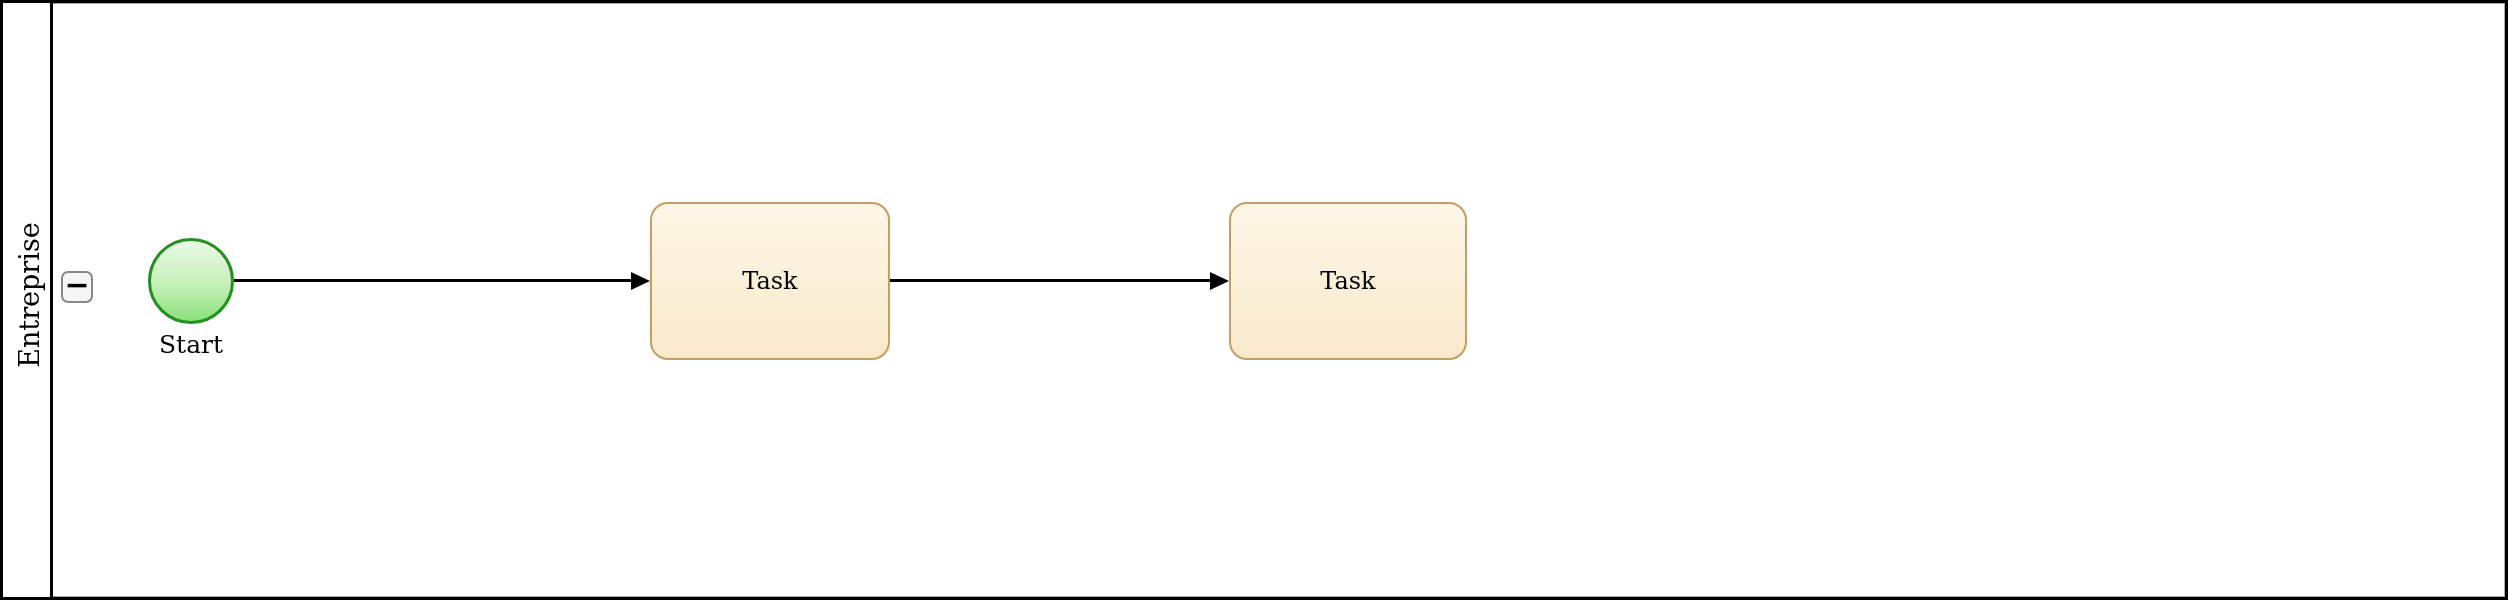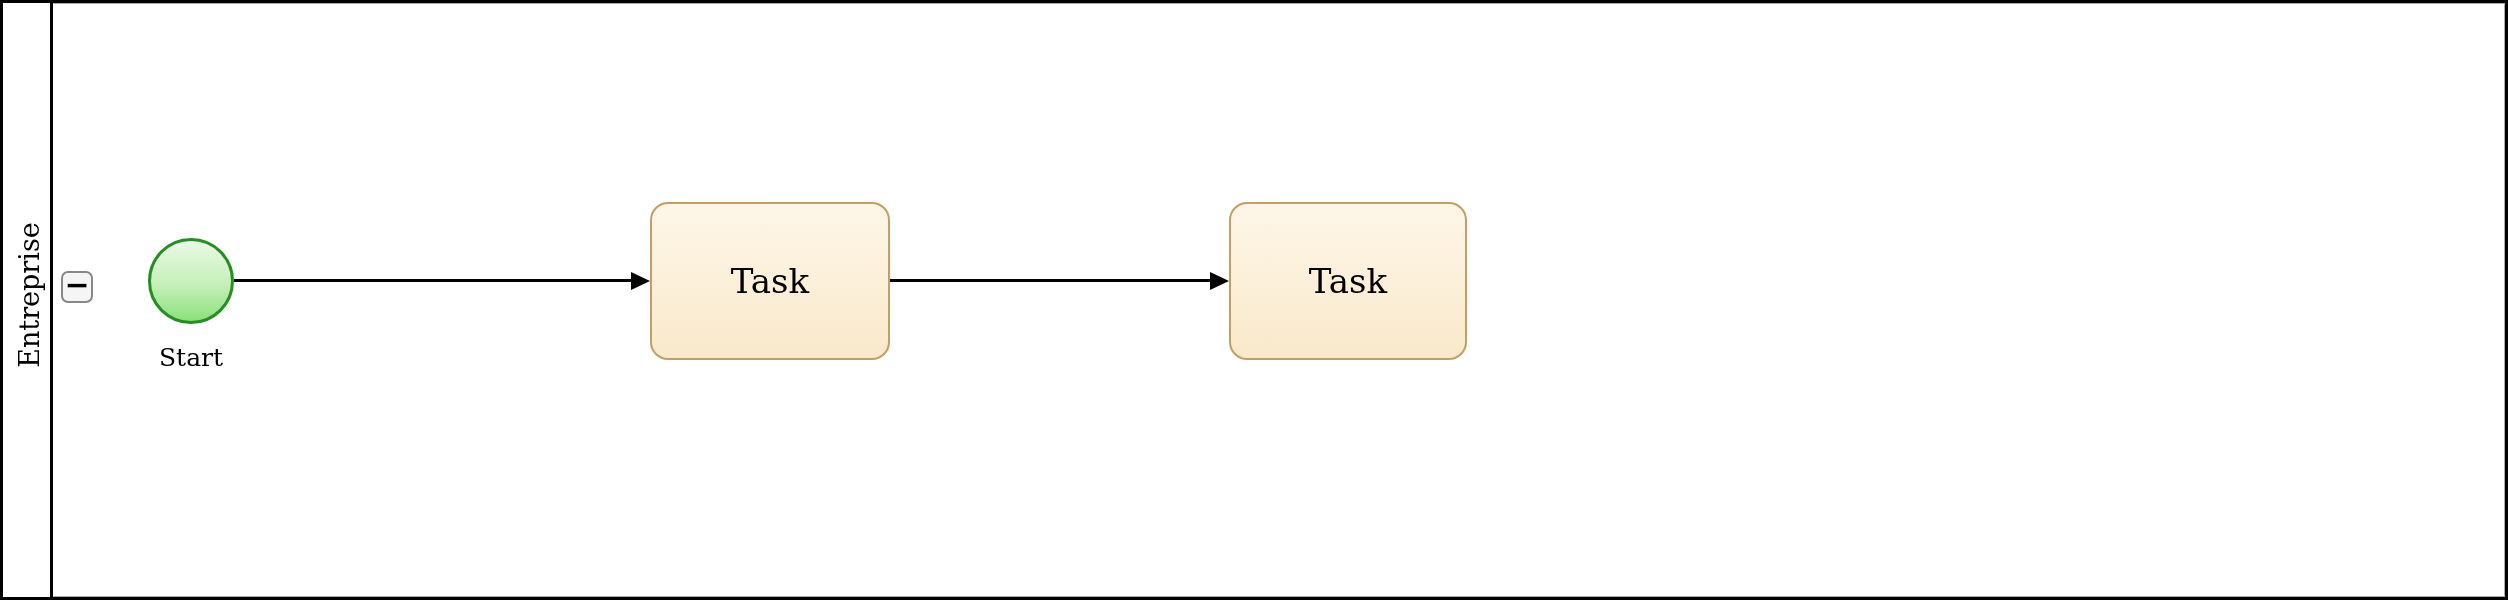--- a/index.html
+++ b/index.html
@@ -95,40 +95,39 @@
     box-sizing: border-box;
   }
   .start-label {
     position: absolute;
     left: 191px;
     top: 330px;
     transform: translateX(-50%);
     font-size: 25px;
     color: #000000;
     white-space: nowrap;
-    margin-top: 13px;
   }
   
   .task {
     position: absolute;
     top: 202px;
     width: 240px;
     height: 158px;
     border: 2px solid #c49e62;
     border-radius: 18px;
     background: linear-gradient(to bottom, #fdf6e8 0%, #fbefd8 55%, #f9e9cb 100%);
     box-sizing: border-box;
     display: flex;
     align-items: center;
     justify-content: center;
   }
   .task-1 { left: 650px; }
   .task-2 { left: 1229px; width: 238px; }
   .task-label {
-    font-size: 34px;
+    font-size: 24px;
     color: #000000;
   }
   
   .edge-line {
     position: absolute;
     height: 3px;
     background: #000000;
     top: 279px;
   }
   .edge-line-1 { left: 234px; width: 400px; }

